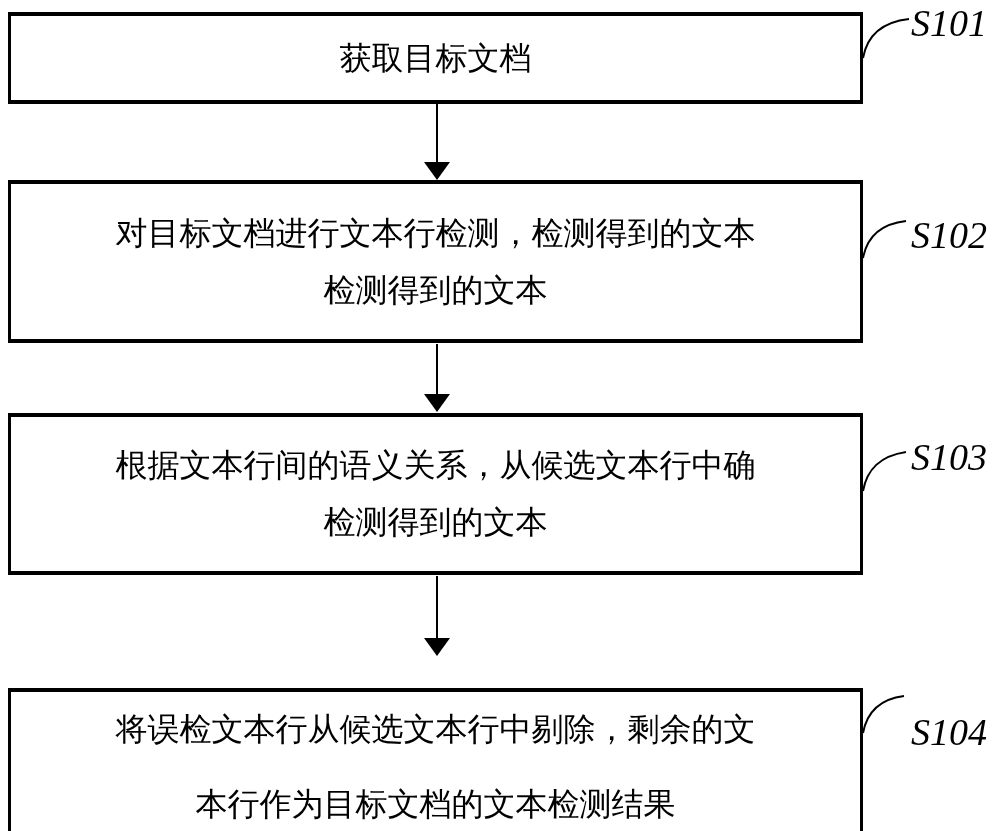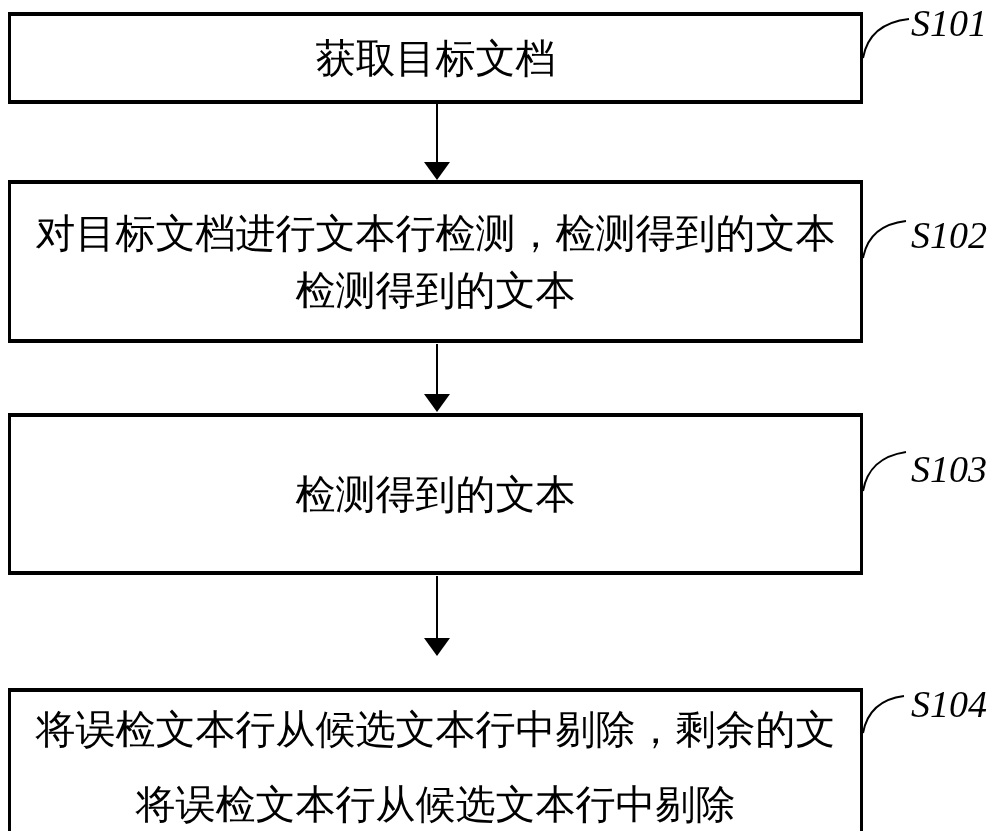--- a/index.html
+++ b/index.html
@@ -30,21 +30,21 @@
     box-sizing: border-box;
     border: 3px solid #000000;
     border-top-width: 4px;
     border-bottom-width: 4px;
     background: #ffffff;
     display: flex;
     flex-direction: column;
     justify-content: center;
     align-items: center;
     text-align: center;
-    font-size: 40px;
+    font-size: 32px;
     line-height: 57px;
     color: #000000;
   }
   #box-1 { top: 12px;  height: 92px;  }
   #box-2 { top: 180px; height: 163px; }
   #box-3 { top: 413px; height: 162px; }
   #box-4 { top: 688px; height: 157px; gap: 18px; }
   .box-line {
     white-space: nowrap;
   }
@@ -52,22 +52,22 @@
     position: absolute;
     left: 911px;
     font-size: 38px;
     line-height: 40px;
     color: #000000;
     white-space: nowrap;
     font-style: italic;
   }
   #label-1 { top: 3px;   }
   #label-2 { top: 215px; }
-  #label-3 { top: 449px; }
-  #label-4 { top: 684px; }
+  #label-3 { top: 437px; }
+  #label-4 { top: 712px; }
 </style>
 </head>
 <body>
 
 <div class="canvas">
 
   <svg class="overlay" viewBox="0 0 1000 831" xmlns="http://www.w3.org/2000/svg">
 
     <g>
       <line x1="437" y1="104" x2="437" y2="164" stroke="#000000" stroke-width="2"></line>
@@ -93,26 +93,27 @@
   <div class="step-box" id="box-1">
     <div class="box-line">获取目标文档</div>
   </div>
 
   <div class="step-box" id="box-2">
     <div class="box-line">对目标文档进行文本行检测，检测得到的文本</div>
     <div class="box-line">检测得到的文本</div>
   </div>
 
   <div class="step-box" id="box-3">
+    <div class="box-line">根据文本行间的语义关系，从候选文本行中确</div>
     <div class="box-line">检测得到的文本</div>
   </div>
 
   <div class="step-box" id="box-4">
     <div class="box-line">将误检文本行从候选文本行中剔除，剩余的文</div>
-    <div class="box-line">将误检文本行从候选文本行中剔除</div>
+    <div class="box-line">本行作为目标文档的文本检测结果</div>
   </div>
 
   <div class="step-label" id="label-1">S101</div>
   <div class="step-label" id="label-2">S102</div>
   <div class="step-label" id="label-3">S103</div>
   <div class="step-label" id="label-4">S104</div>
 
 </div>
 
 </body></html>

